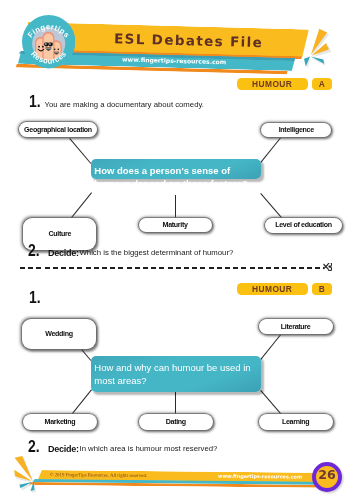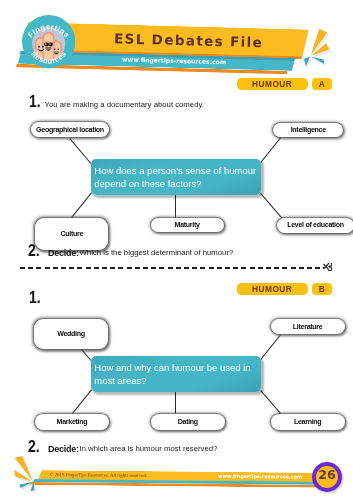--- a/index.html
+++ b/index.html
@@ -41,21 +41,21 @@
 .badge-sm{position:absolute;background:#FAC012;border-radius:4px;height:12.6px;line-height:13.8px;
   color:#6E3A22;font-size:8.4px;font-weight:bold;text-align:center;font-family:"Liberation Sans",sans-serif;}
 
 
 .qnum{position:absolute;font-family:"Liberation Sans",sans-serif;font-weight:bold;color:#111;font-size:17px;line-height:17px;transform:scaleX(0.82);transform-origin:0 0;}
 .qtext{position:absolute;font-family:"Liberation Sans",sans-serif;color:#1a1a1a;font-size:7.75px;white-space:nowrap;}
 .decide{position:absolute;font-family:"Liberation Sans",sans-serif;font-weight:bold;color:#111;font-size:9px;letter-spacing:-0.25px;white-space:nowrap;}
 .node{position:absolute;background:#fff;border-radius:9px;
   box-shadow:0 0 0 0.8px rgba(105,105,105,0.9), 0 0 2.6px 1.6px rgba(80,80,80,0.62), 2px 2.2px 2.2px rgba(0,0,0,0.33);
   font-family:"Liberation Sans",sans-serif;font-weight:bold;font-size:7.1px;letter-spacing:-0.32px;color:#0d0d0d;padding-right:0.32px;box-sizing:border-box;
-  text-align:center;white-space:nowrap;display:flex;align-items:center;justify-content:center;margin-left:12px;}
+  text-align:center;white-space:nowrap;display:flex;align-items:center;justify-content:center;}
 .center-node{position:absolute;background:linear-gradient(160deg,#3FA8BB 0%,#45B6C6 35%,#45B6C6 70%,#3BA1B4 100%);border-radius:5px;
   box-shadow:2.5px 2.5px 2px rgba(0,0,0,0.28);
   font-family:"Liberation Sans",sans-serif;font-size:9.5px;color:#fff;padding:6px 4px 0 3px;box-sizing:border-box;line-height:12.7px;}
 .ln{position:absolute;background:#2b2b2b;height:1px;transform-origin:0 0;}
 
 
 
 .cutline{position:absolute;left:19.9px;top:267.2px;width:304px;height:1.8px;
   background:repeating-linear-gradient(to right,#1f1f1f 0,#1f1f1f 5px,transparent 5px,transparent 8.2px);}
 .scissors{position:absolute;left:323.3px;top:263.4px;width:8.4px;height:7.2px;}
@@ -158,21 +158,21 @@
     <div class="qnum" style="left:28.8px;top:93.2px;">1.</div>
     <div class="qtext" style="left:44.5px;top:99.6px;">You are making a documentary about comedy.</div>
 
     <div class="ln" style="left:70px;top:138px;width:33.35px;transform:rotate(49.86deg);"></div>
     <div class="ln" style="left:281px;top:138px;width:32.02px;transform:rotate(128.66deg);"></div>
     <div class="ln" style="left:91.5px;top:192.5px;width:32.72px;transform:rotate(128.80deg);"></div>
     <div class="ln" style="left:175.5px;top:195px;width:22.50px;transform:rotate(90.00deg);"></div>
     <div class="ln" style="left:261px;top:192.5px;width:33.68px;transform:rotate(49.21deg);"></div>
     <div class="node" style="left:19px;top:121.9px;width:78.3px;height:15.5px;">Geographical location</div>
     <div class="node" style="left:261.4px;top:122.6px;width:70.1px;height:14.9px;">Intelligence</div>
-    <div class="center-node" style="left:91.3px;top:159.3px;width:170px;height:36px;">How does a person's sense of humour depend on these factors?</div>
+    <div class="center-node" style="left:91.3px;top:159.3px;width:170px;height:20px;font-weight:bold;">How does a person's sense of humour depend on these factors?</div>
     <div class="node" style="left:23.3px;top:217.6px;width:73.2px;height:32px;">Culture</div>
     <div class="node" style="left:138.9px;top:217.6px;width:72.7px;height:14.8px;">Maturity</div>
     <div class="node" style="left:265px;top:217.7px;width:77.3px;height:15px;text-align:center;">Level of education</div>
 
     <div class="decide-num" style="left:27.6px;top:242.3px;">2.</div>
     <div class="decide" style="left:48px;top:247.6px;">Decide:</div>
     <div class="qtext" style="left:79.5px;top:248.3px;">Which is the biggest determinant of humour?</div>
   </div>
 
   <div class="cutline"></div>

